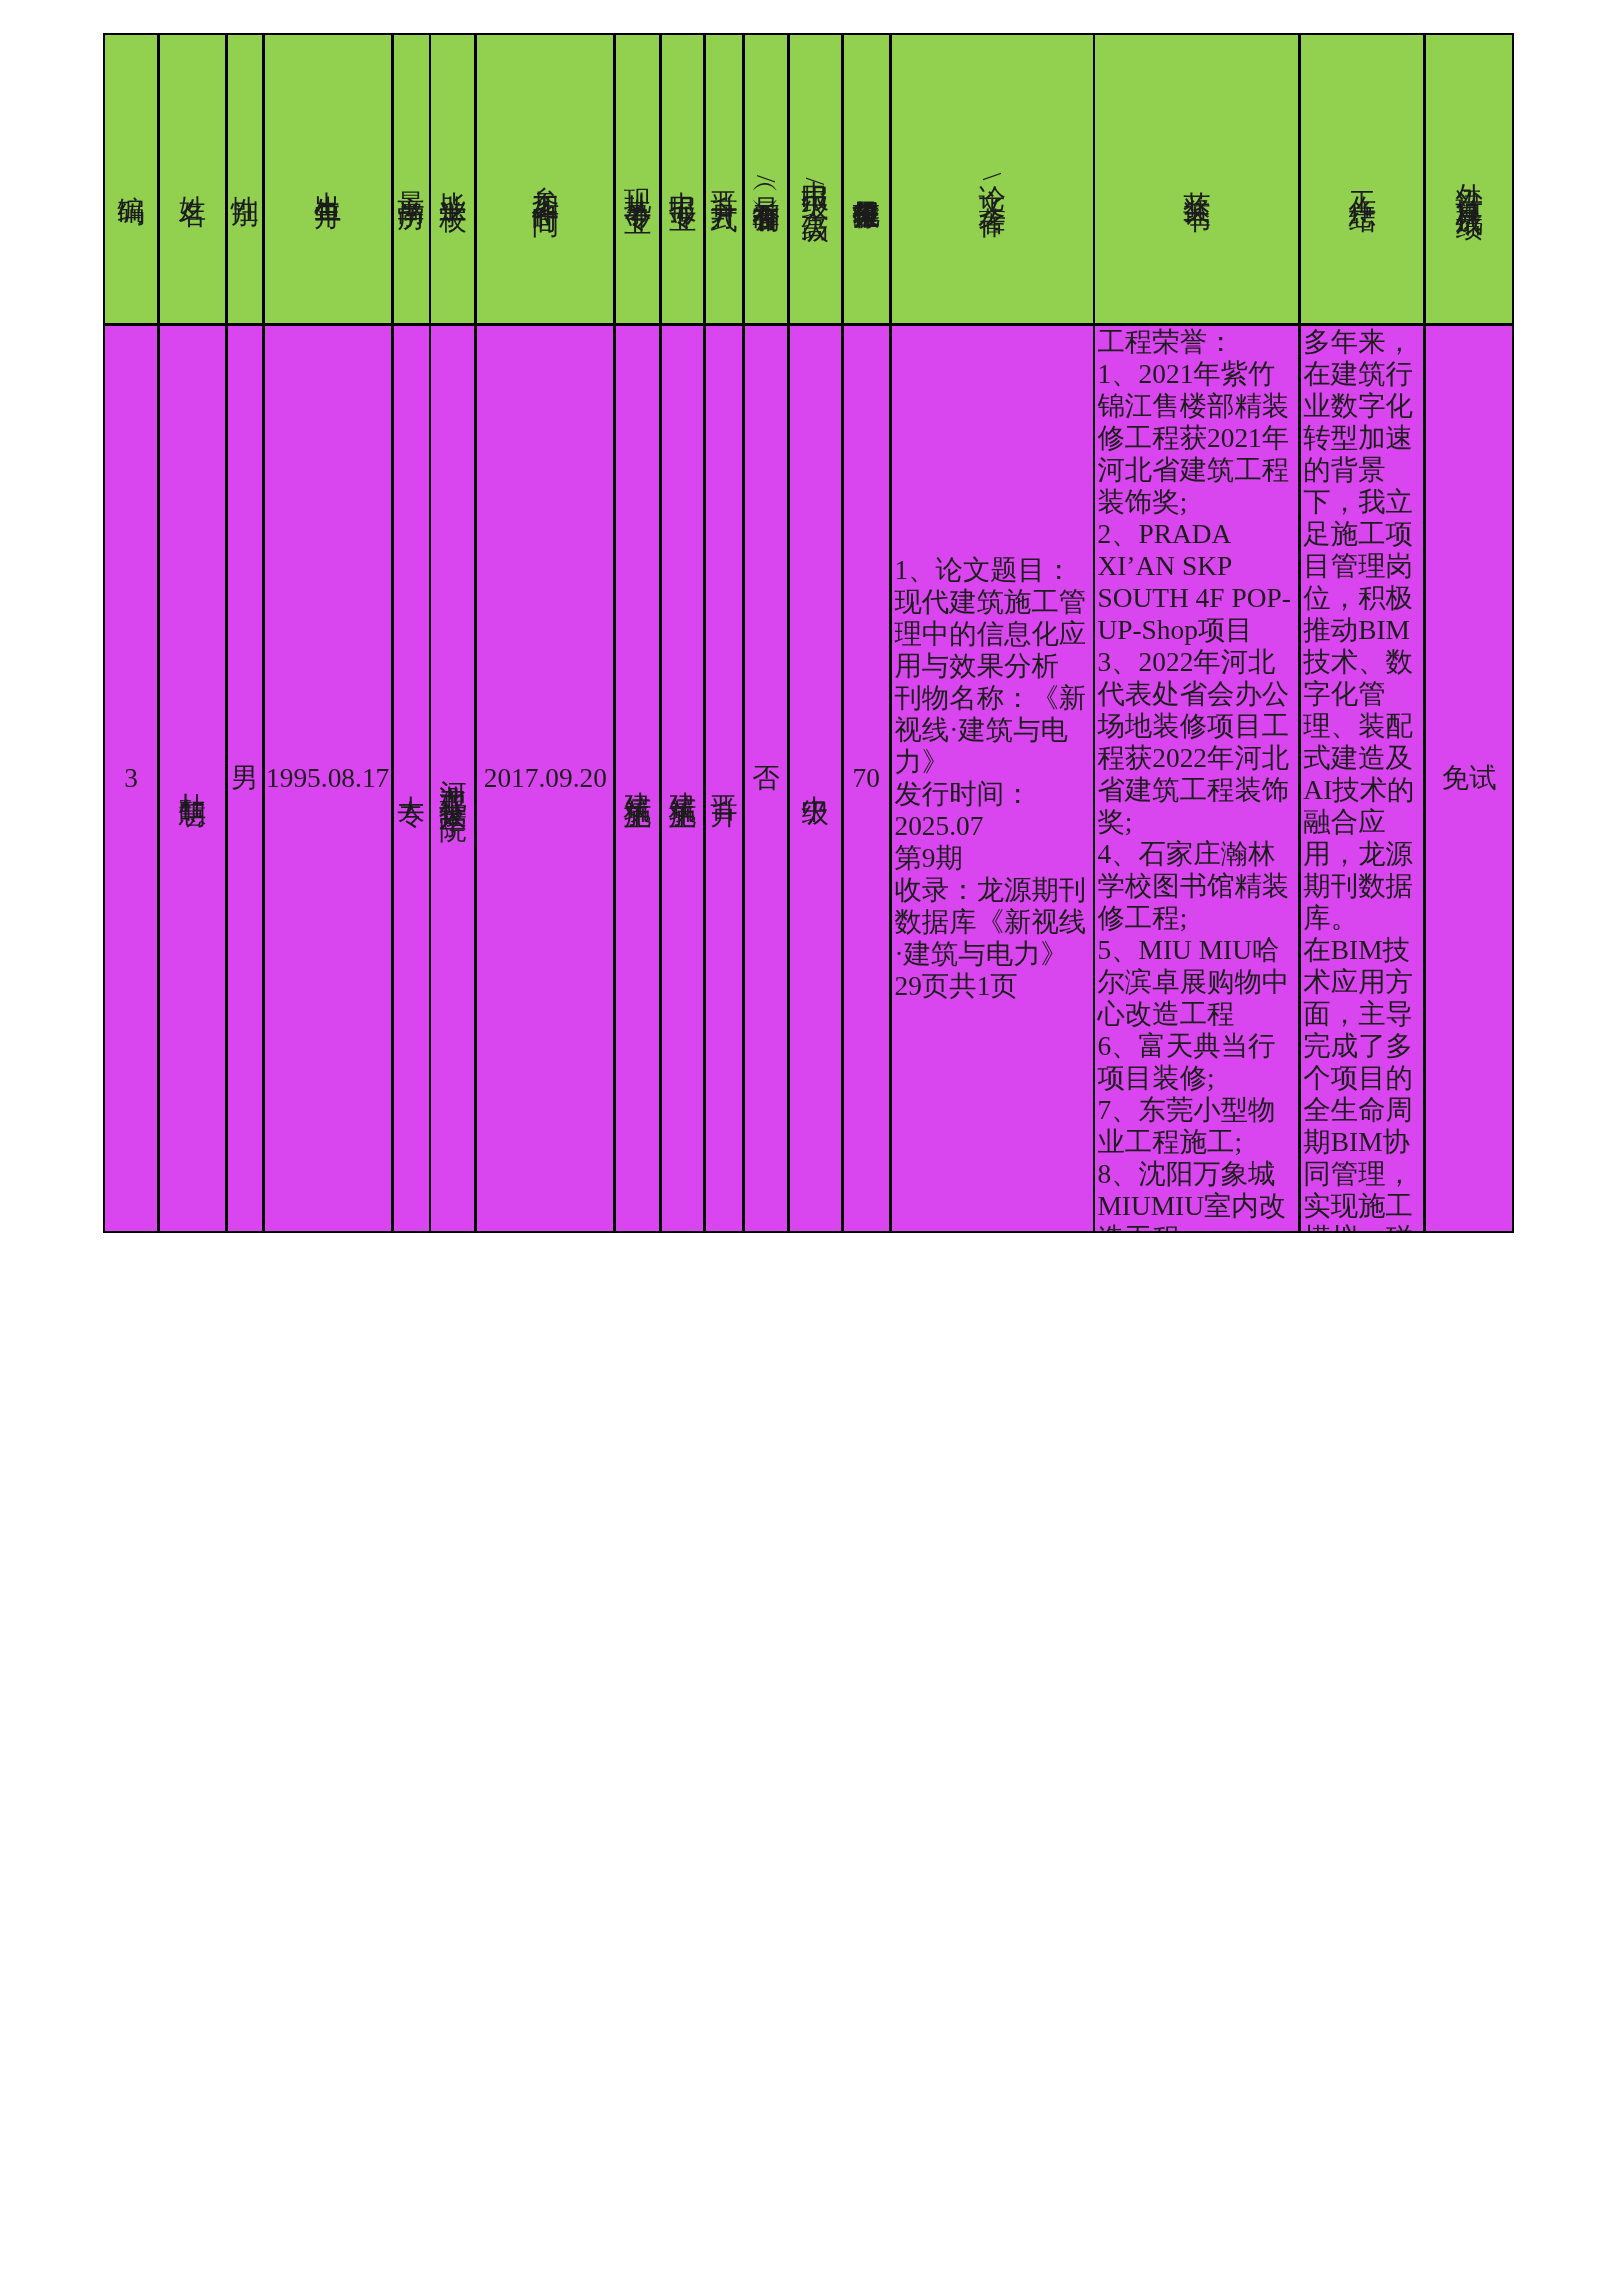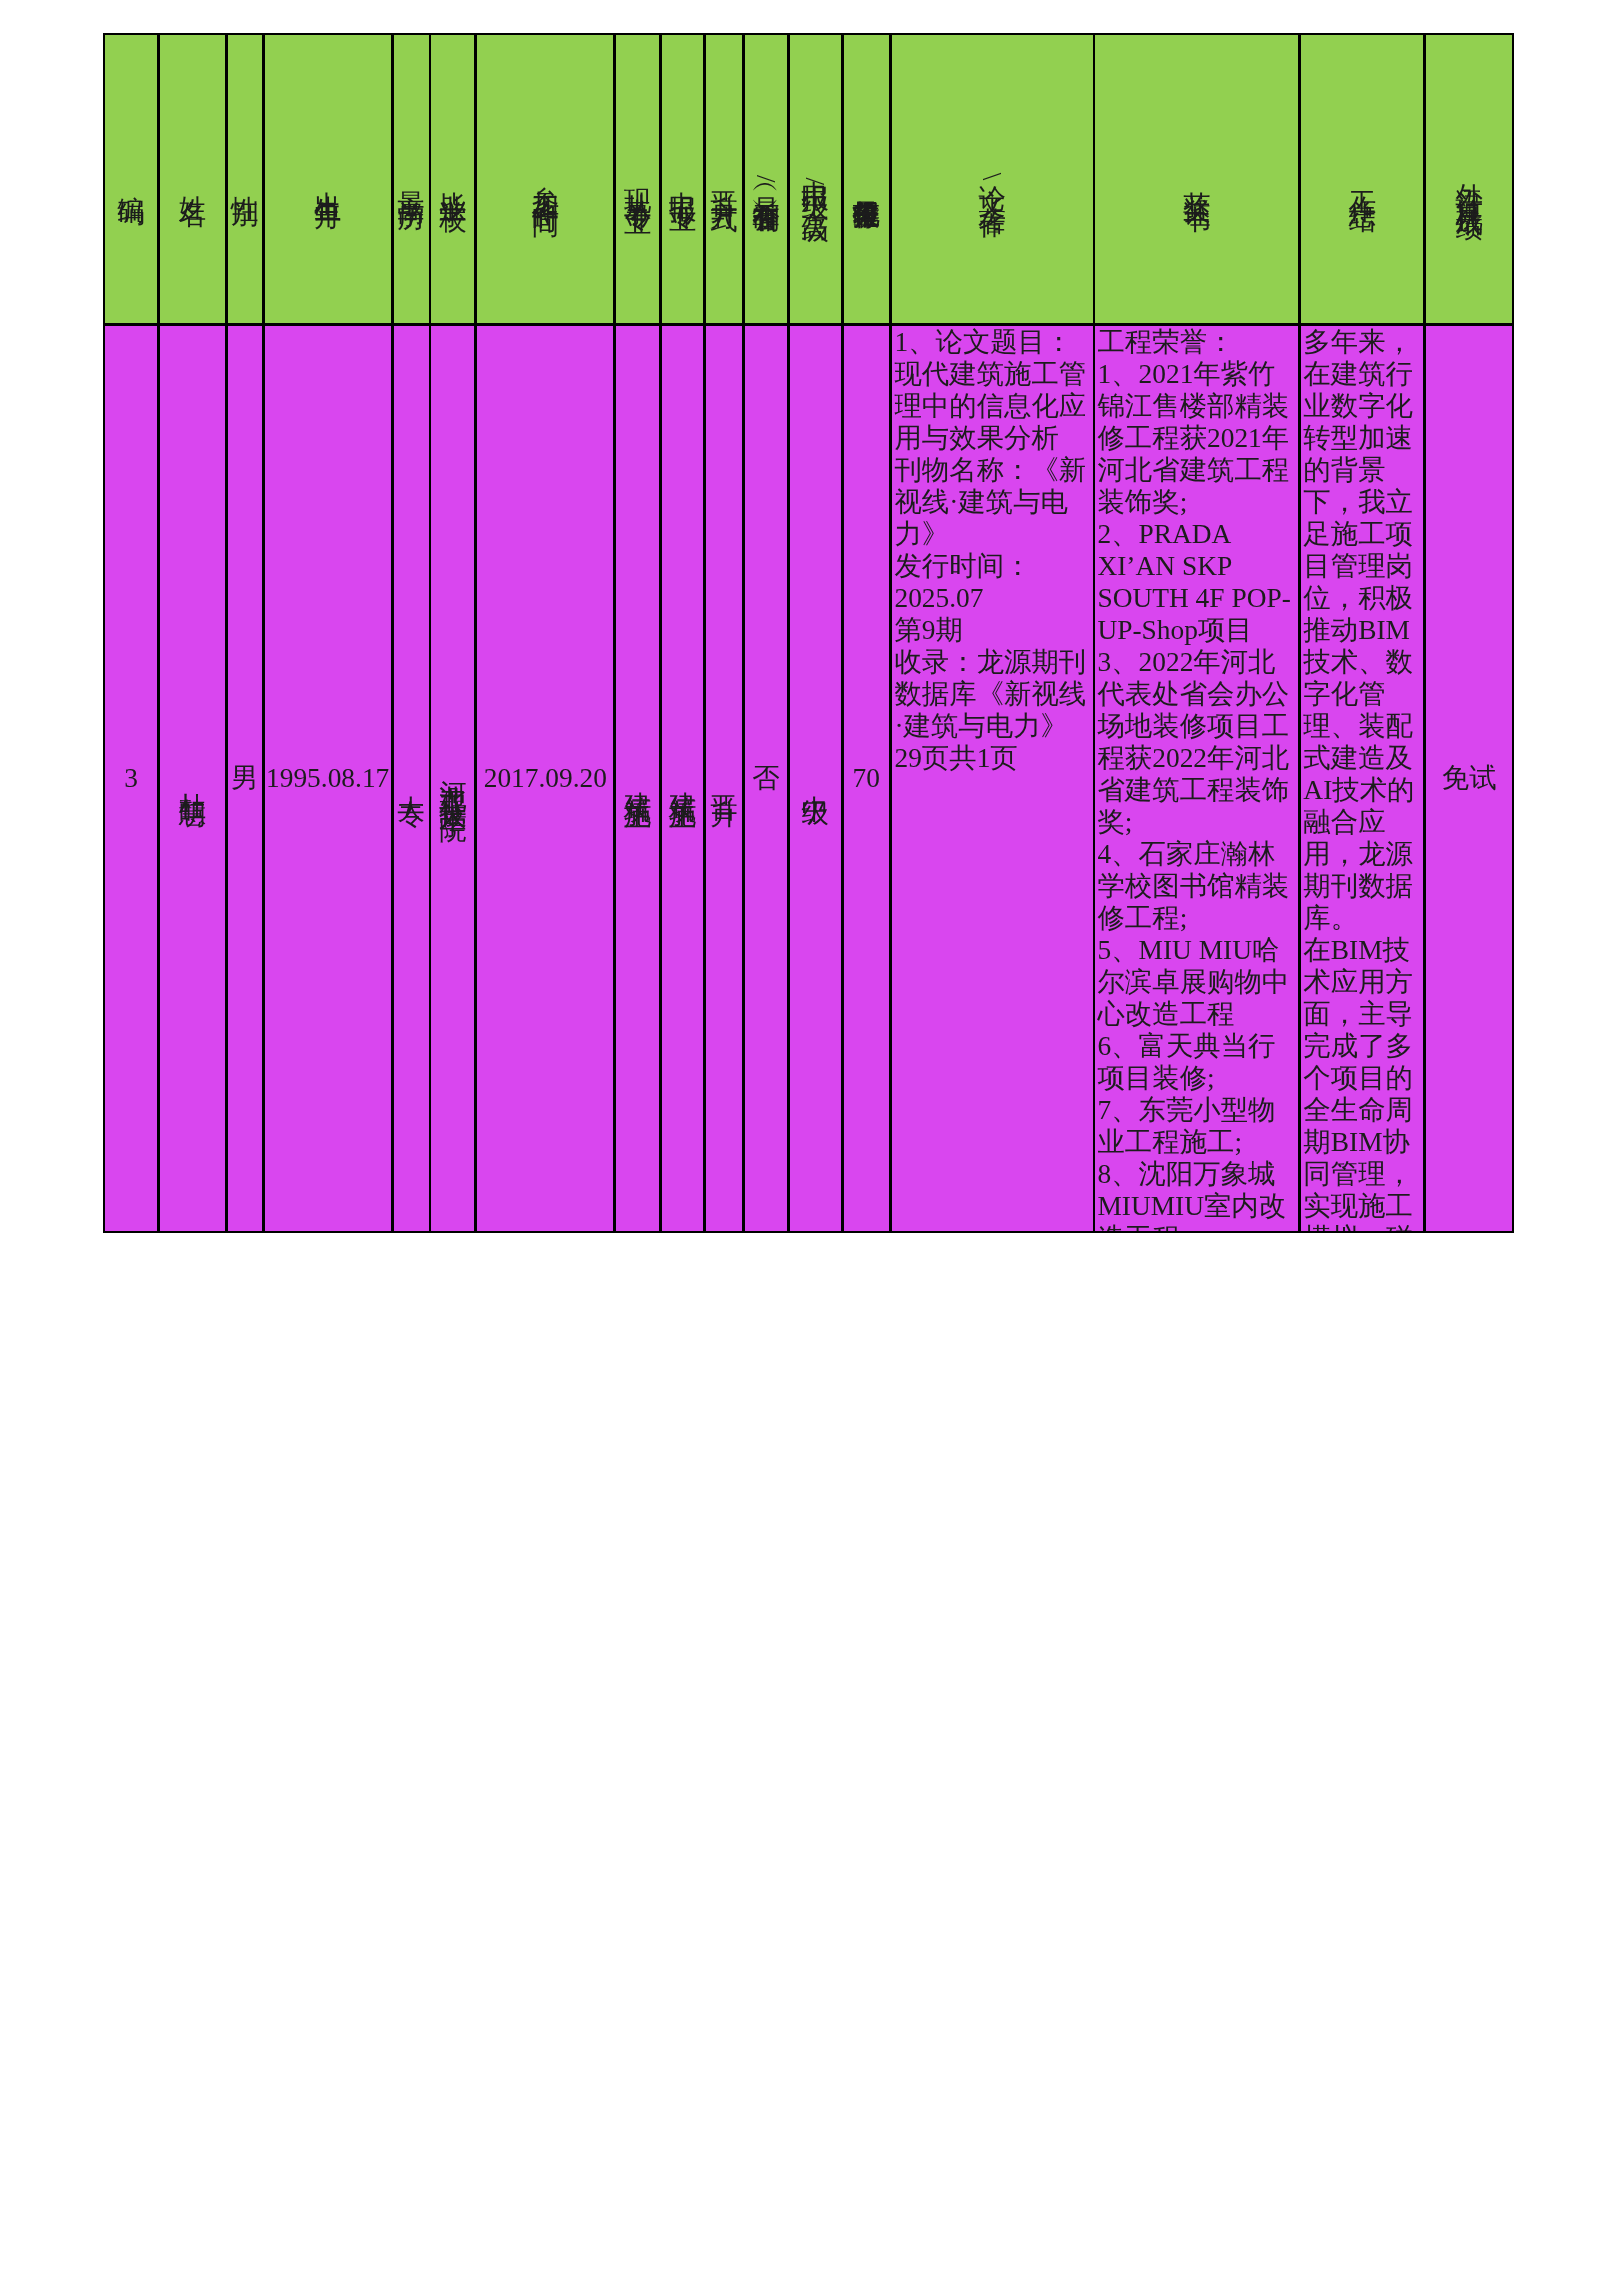--- a/index.html
+++ b/index.html
@@ -28,21 +28,21 @@
   .c { display: flex; align-items: center; justify-content: center; }
   .v {
     writing-mode: vertical-rl;
     text-orientation: mixed;
     font-size: 27.4px;
     letter-spacing: 4.9px;
     white-space: nowrap;
   }
   .tight { letter-spacing: 0; }
   .h { font-size: 27.4px; white-space: nowrap; }
-  .mid { display: flex; align-items: flex-start; overflow: hidden; padding: 0 2.9px; }
+  .mid { display: flex; align-items: center; overflow: hidden; padding: 0 2.9px; }
   .top { overflow: hidden; padding: 0 2px; }
   .pre {
     font-size: 27.4px;
     line-height: 32px;
     white-space: pre-wrap;
     word-break: normal;
   }
 </style>
 </head>
 <body>

